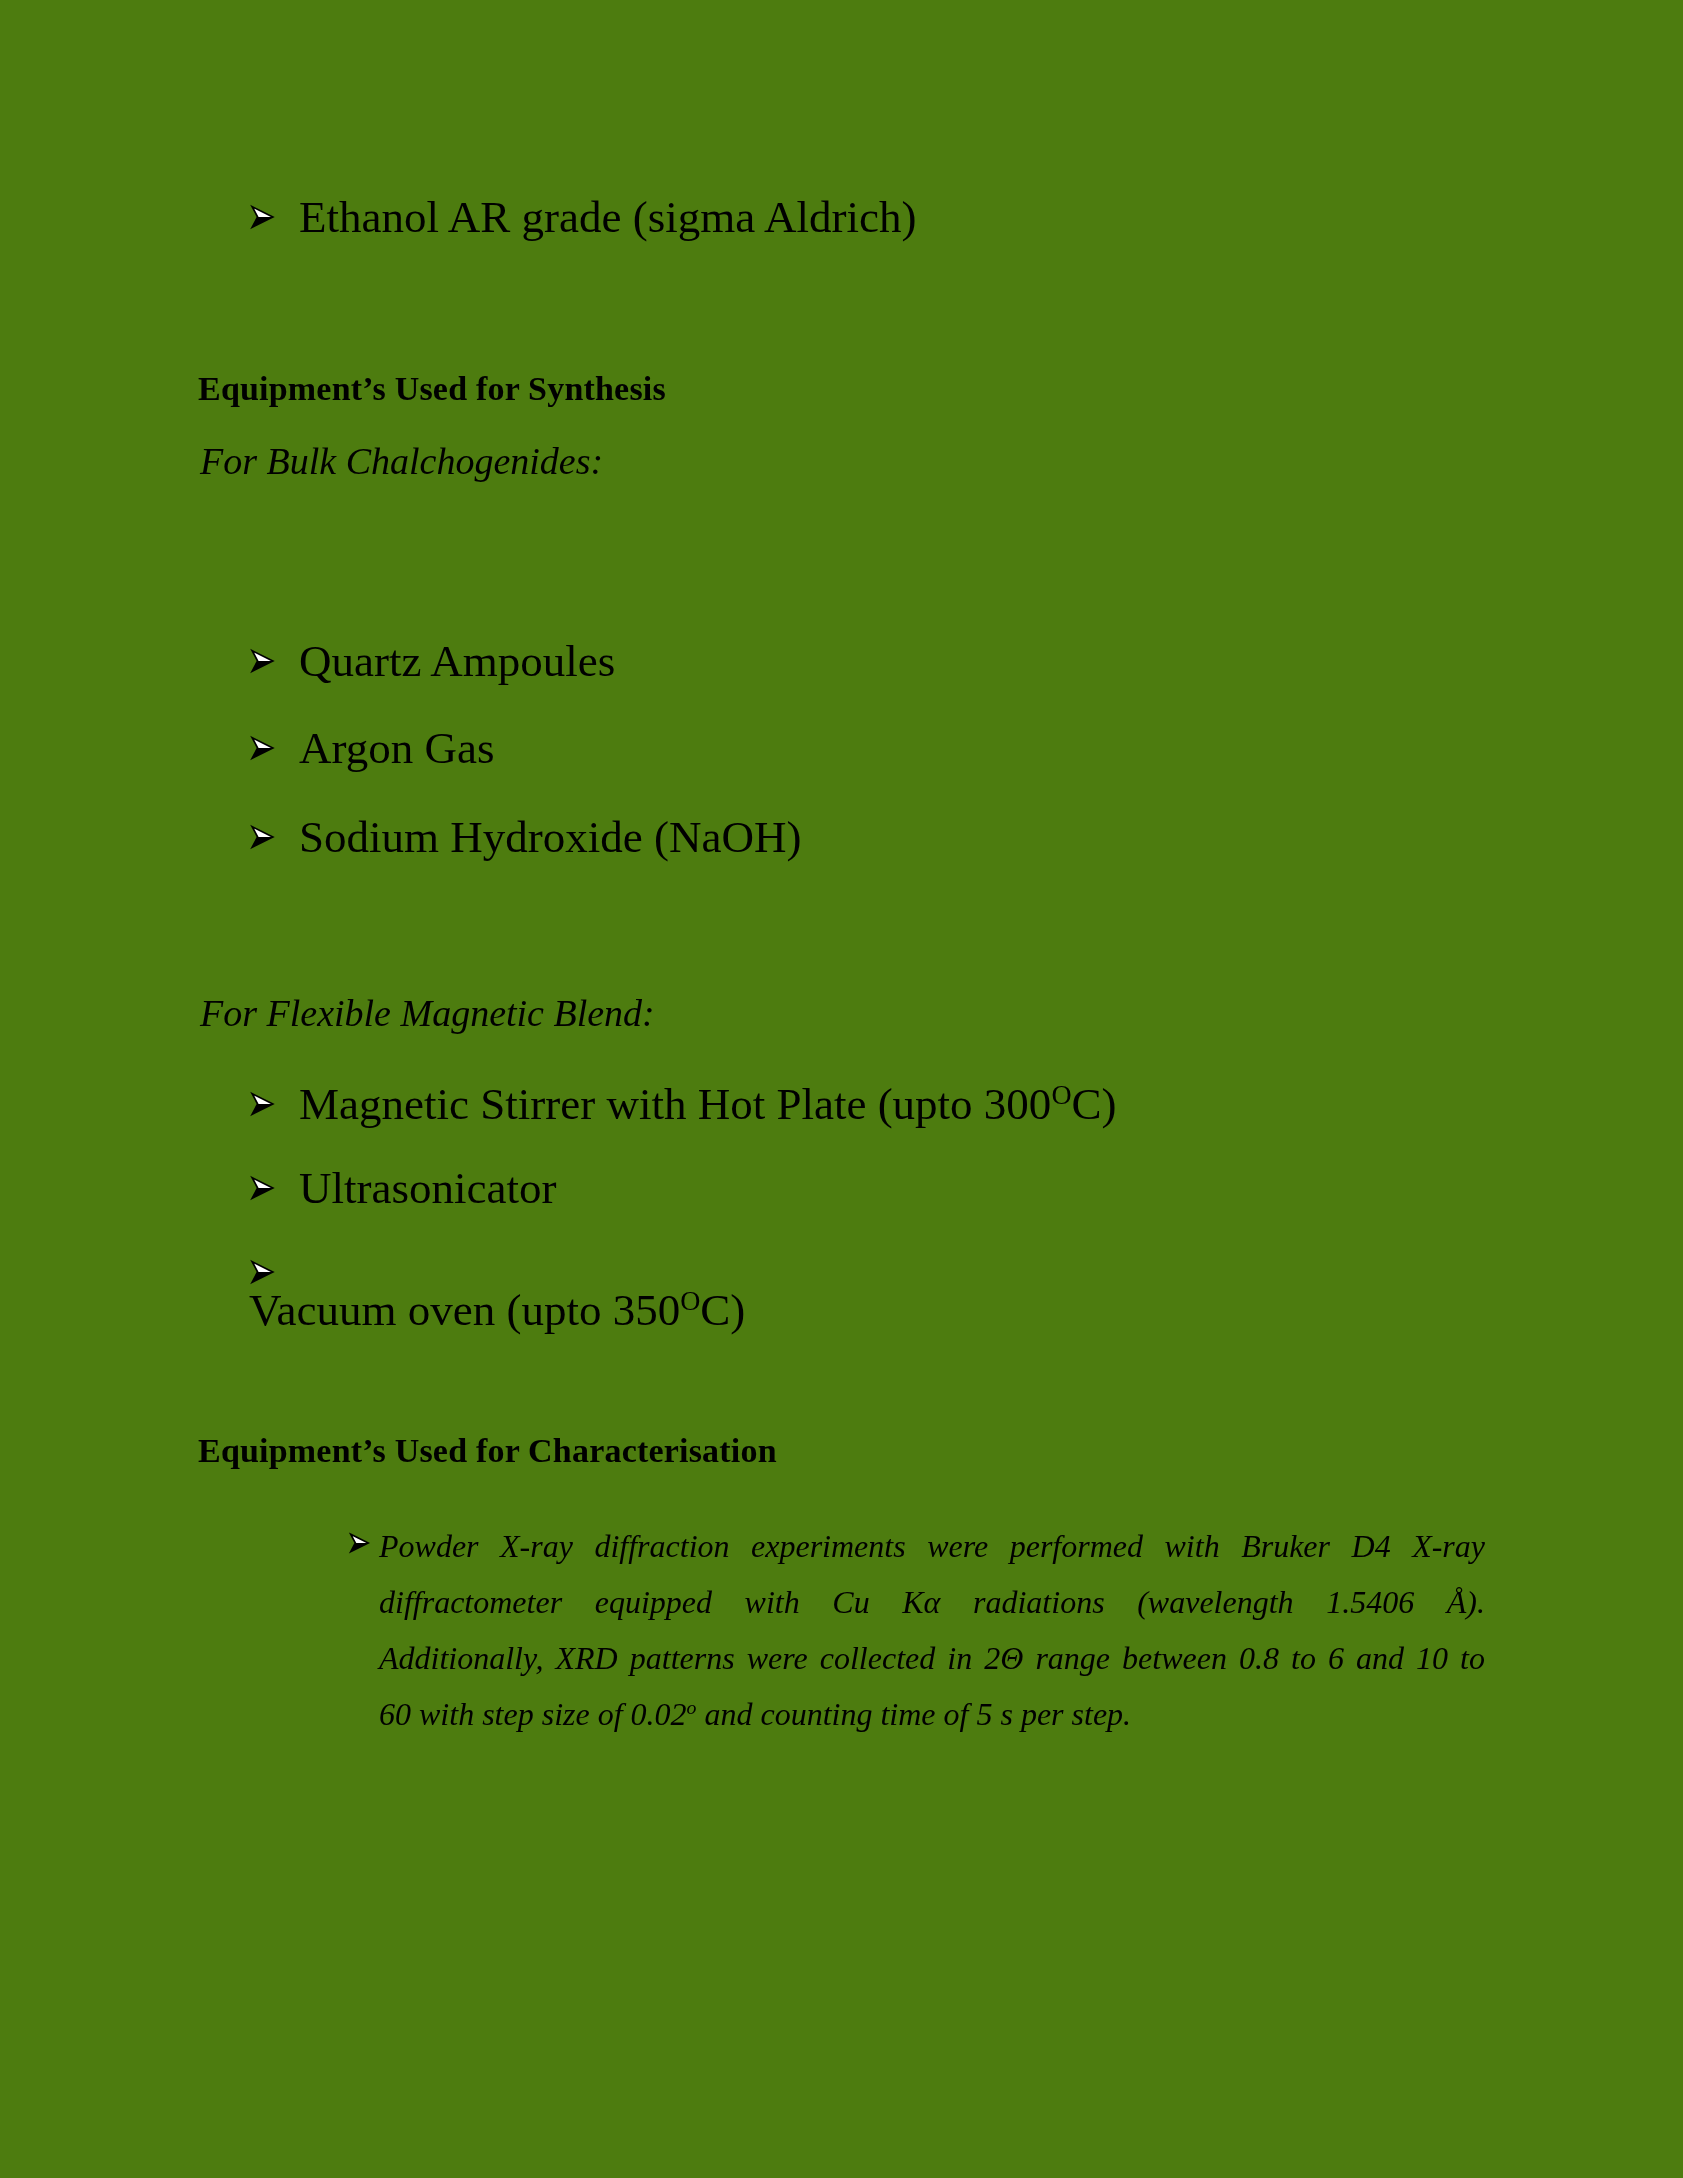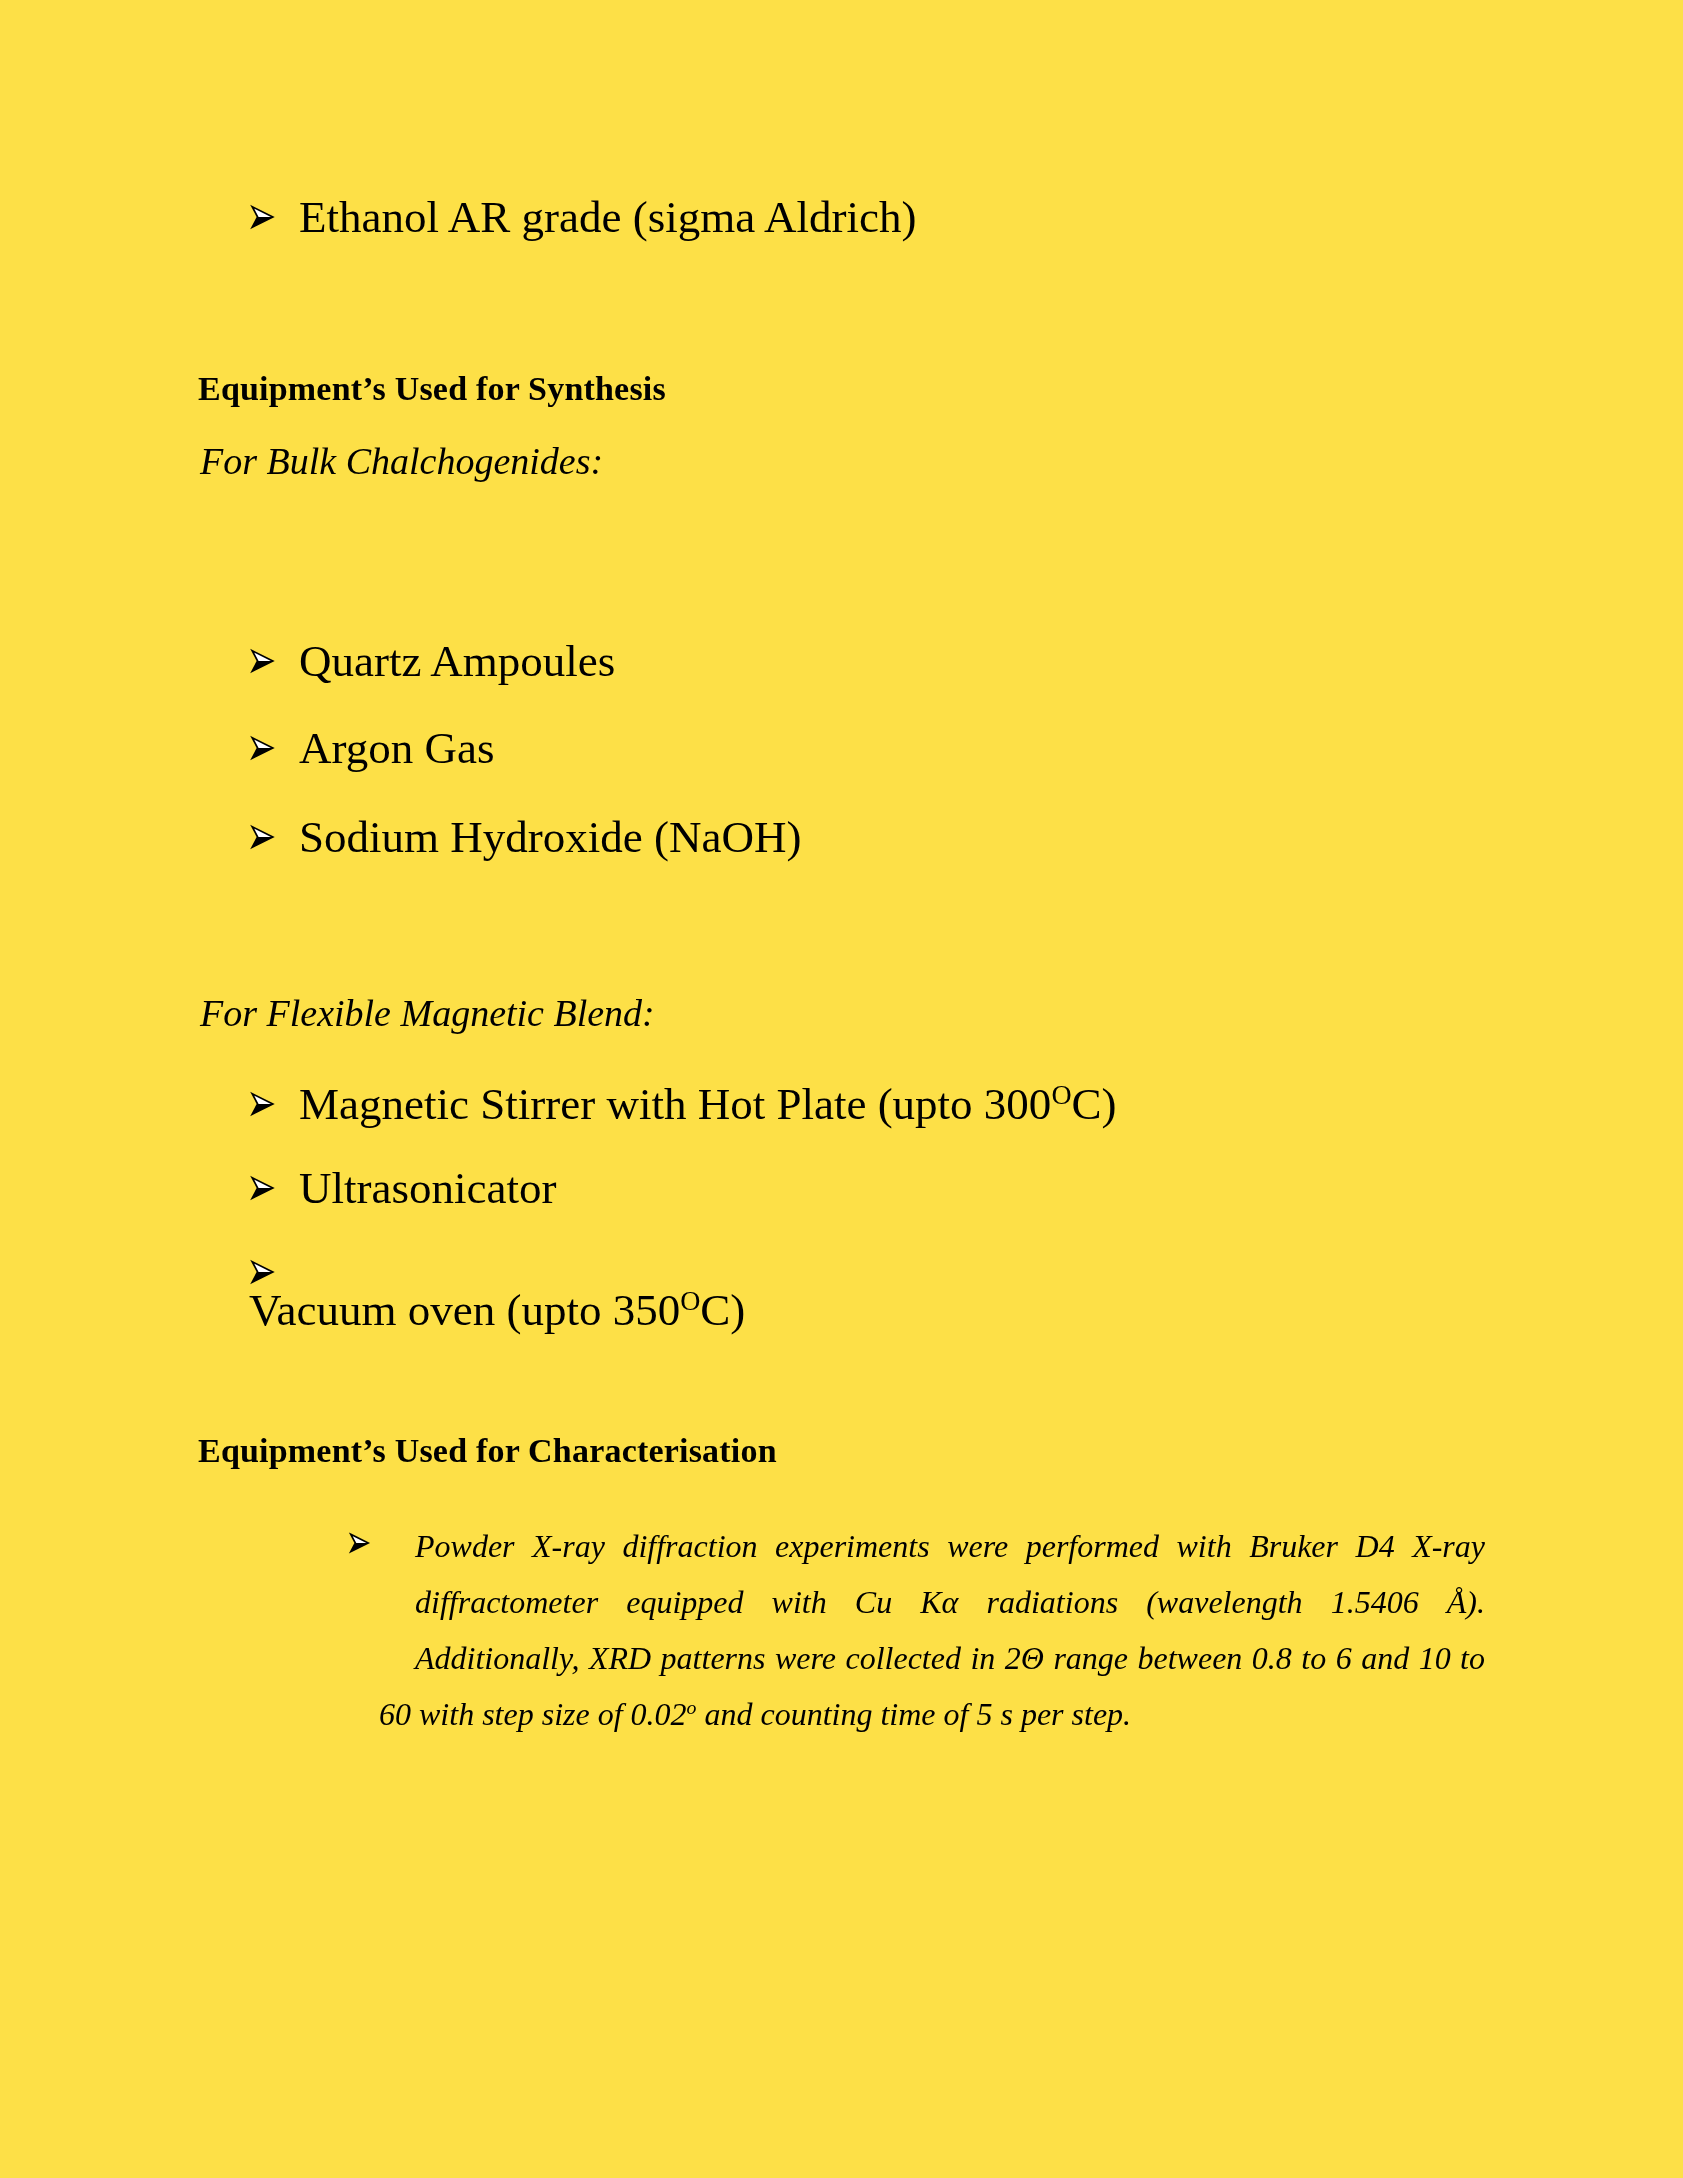--- a/index.html
+++ b/index.html
@@ -1,19 +1,19 @@
 <!DOCTYPE html>
 <html><head>
 <meta charset="utf-8">
 <style>
   html,body{margin:0;padding:0;background:#888;}
   .page{
     position:relative;
     width:1683px;height:2178px;
-    background:#fde047;
+    background:#4d7c0f;
     font-family:"Liberation Serif","DejaVu Serif",serif;
     color:#000;
     overflow:hidden;
   }
   .abs{position:absolute;}
   .heading{
     font-size:34px;
     font-weight:bold;
     line-height:1.15;
     letter-spacing:0.2px;
@@ -56,21 +56,20 @@
     font-size:32px;
     font-style:italic;
   }
   .para .pline{
     height:56px;
     line-height:56px;
     text-align:justify;
   }
   .para .pline.just{
     text-align-last:justify;
-    margin-left:36px;
   }
   .para .pline.last{
     text-align:left;
   }
 </style>
 </head>
 <body>
 
 <div class="page">
 

